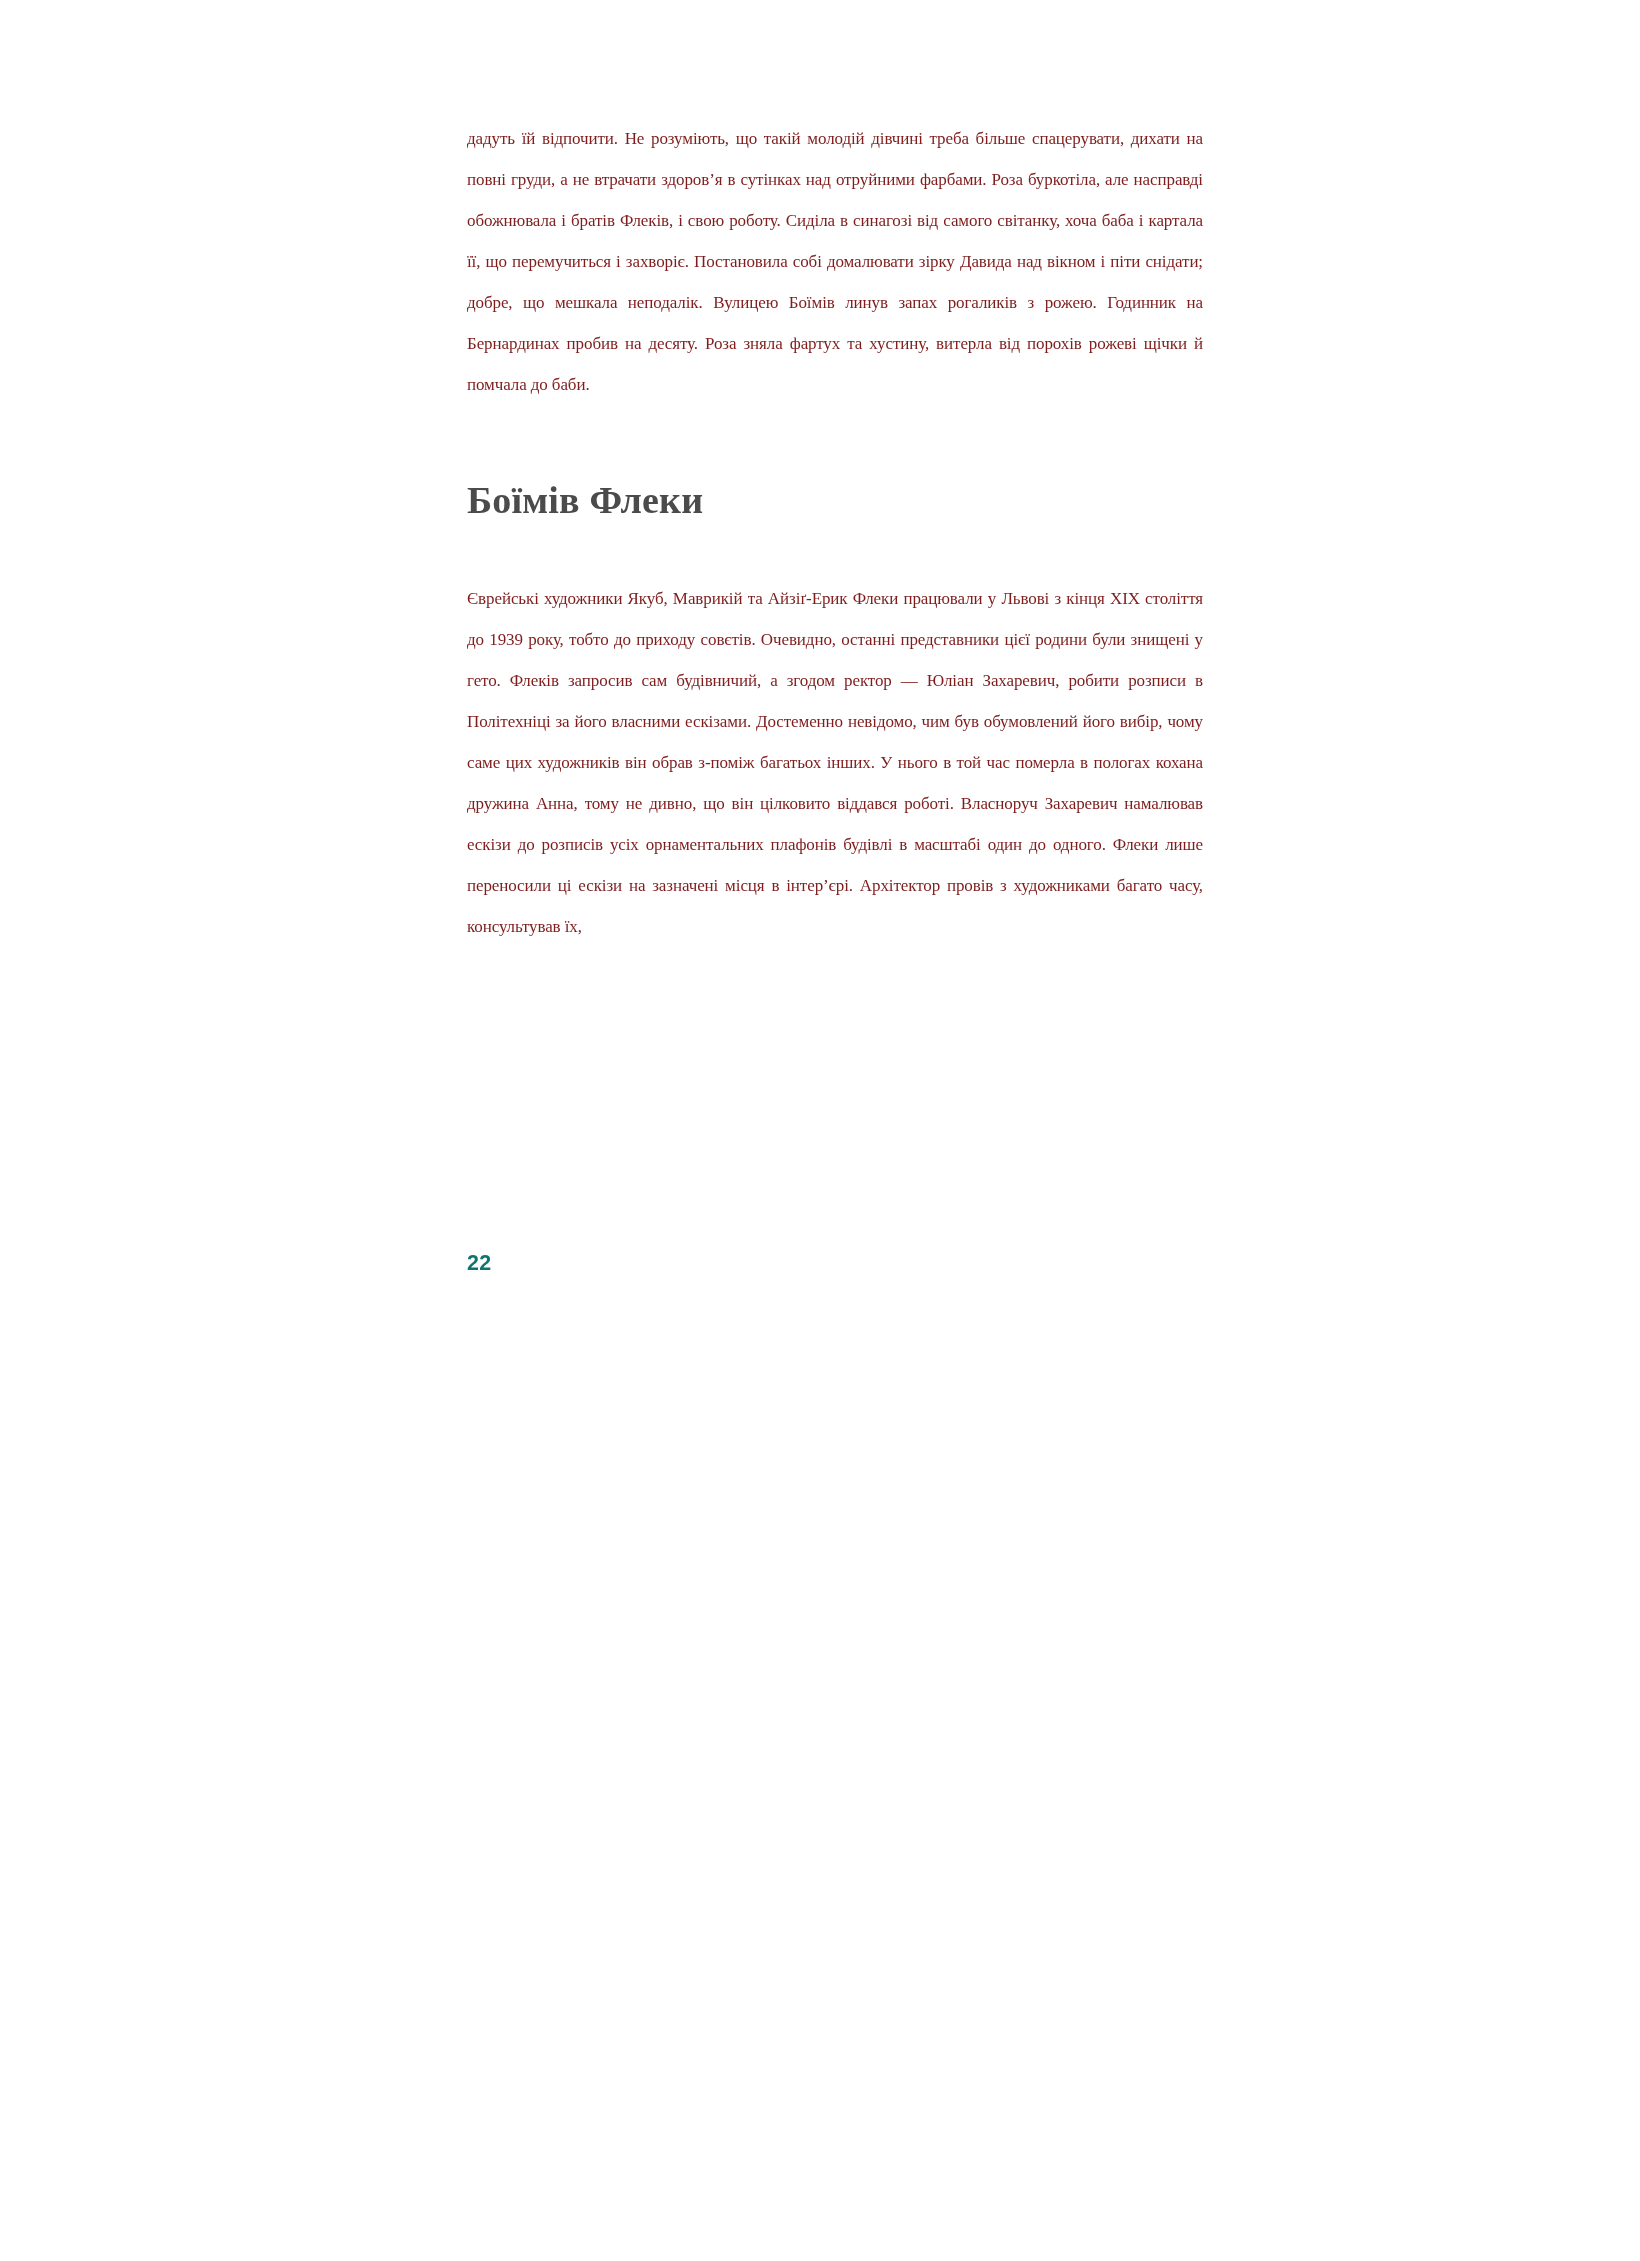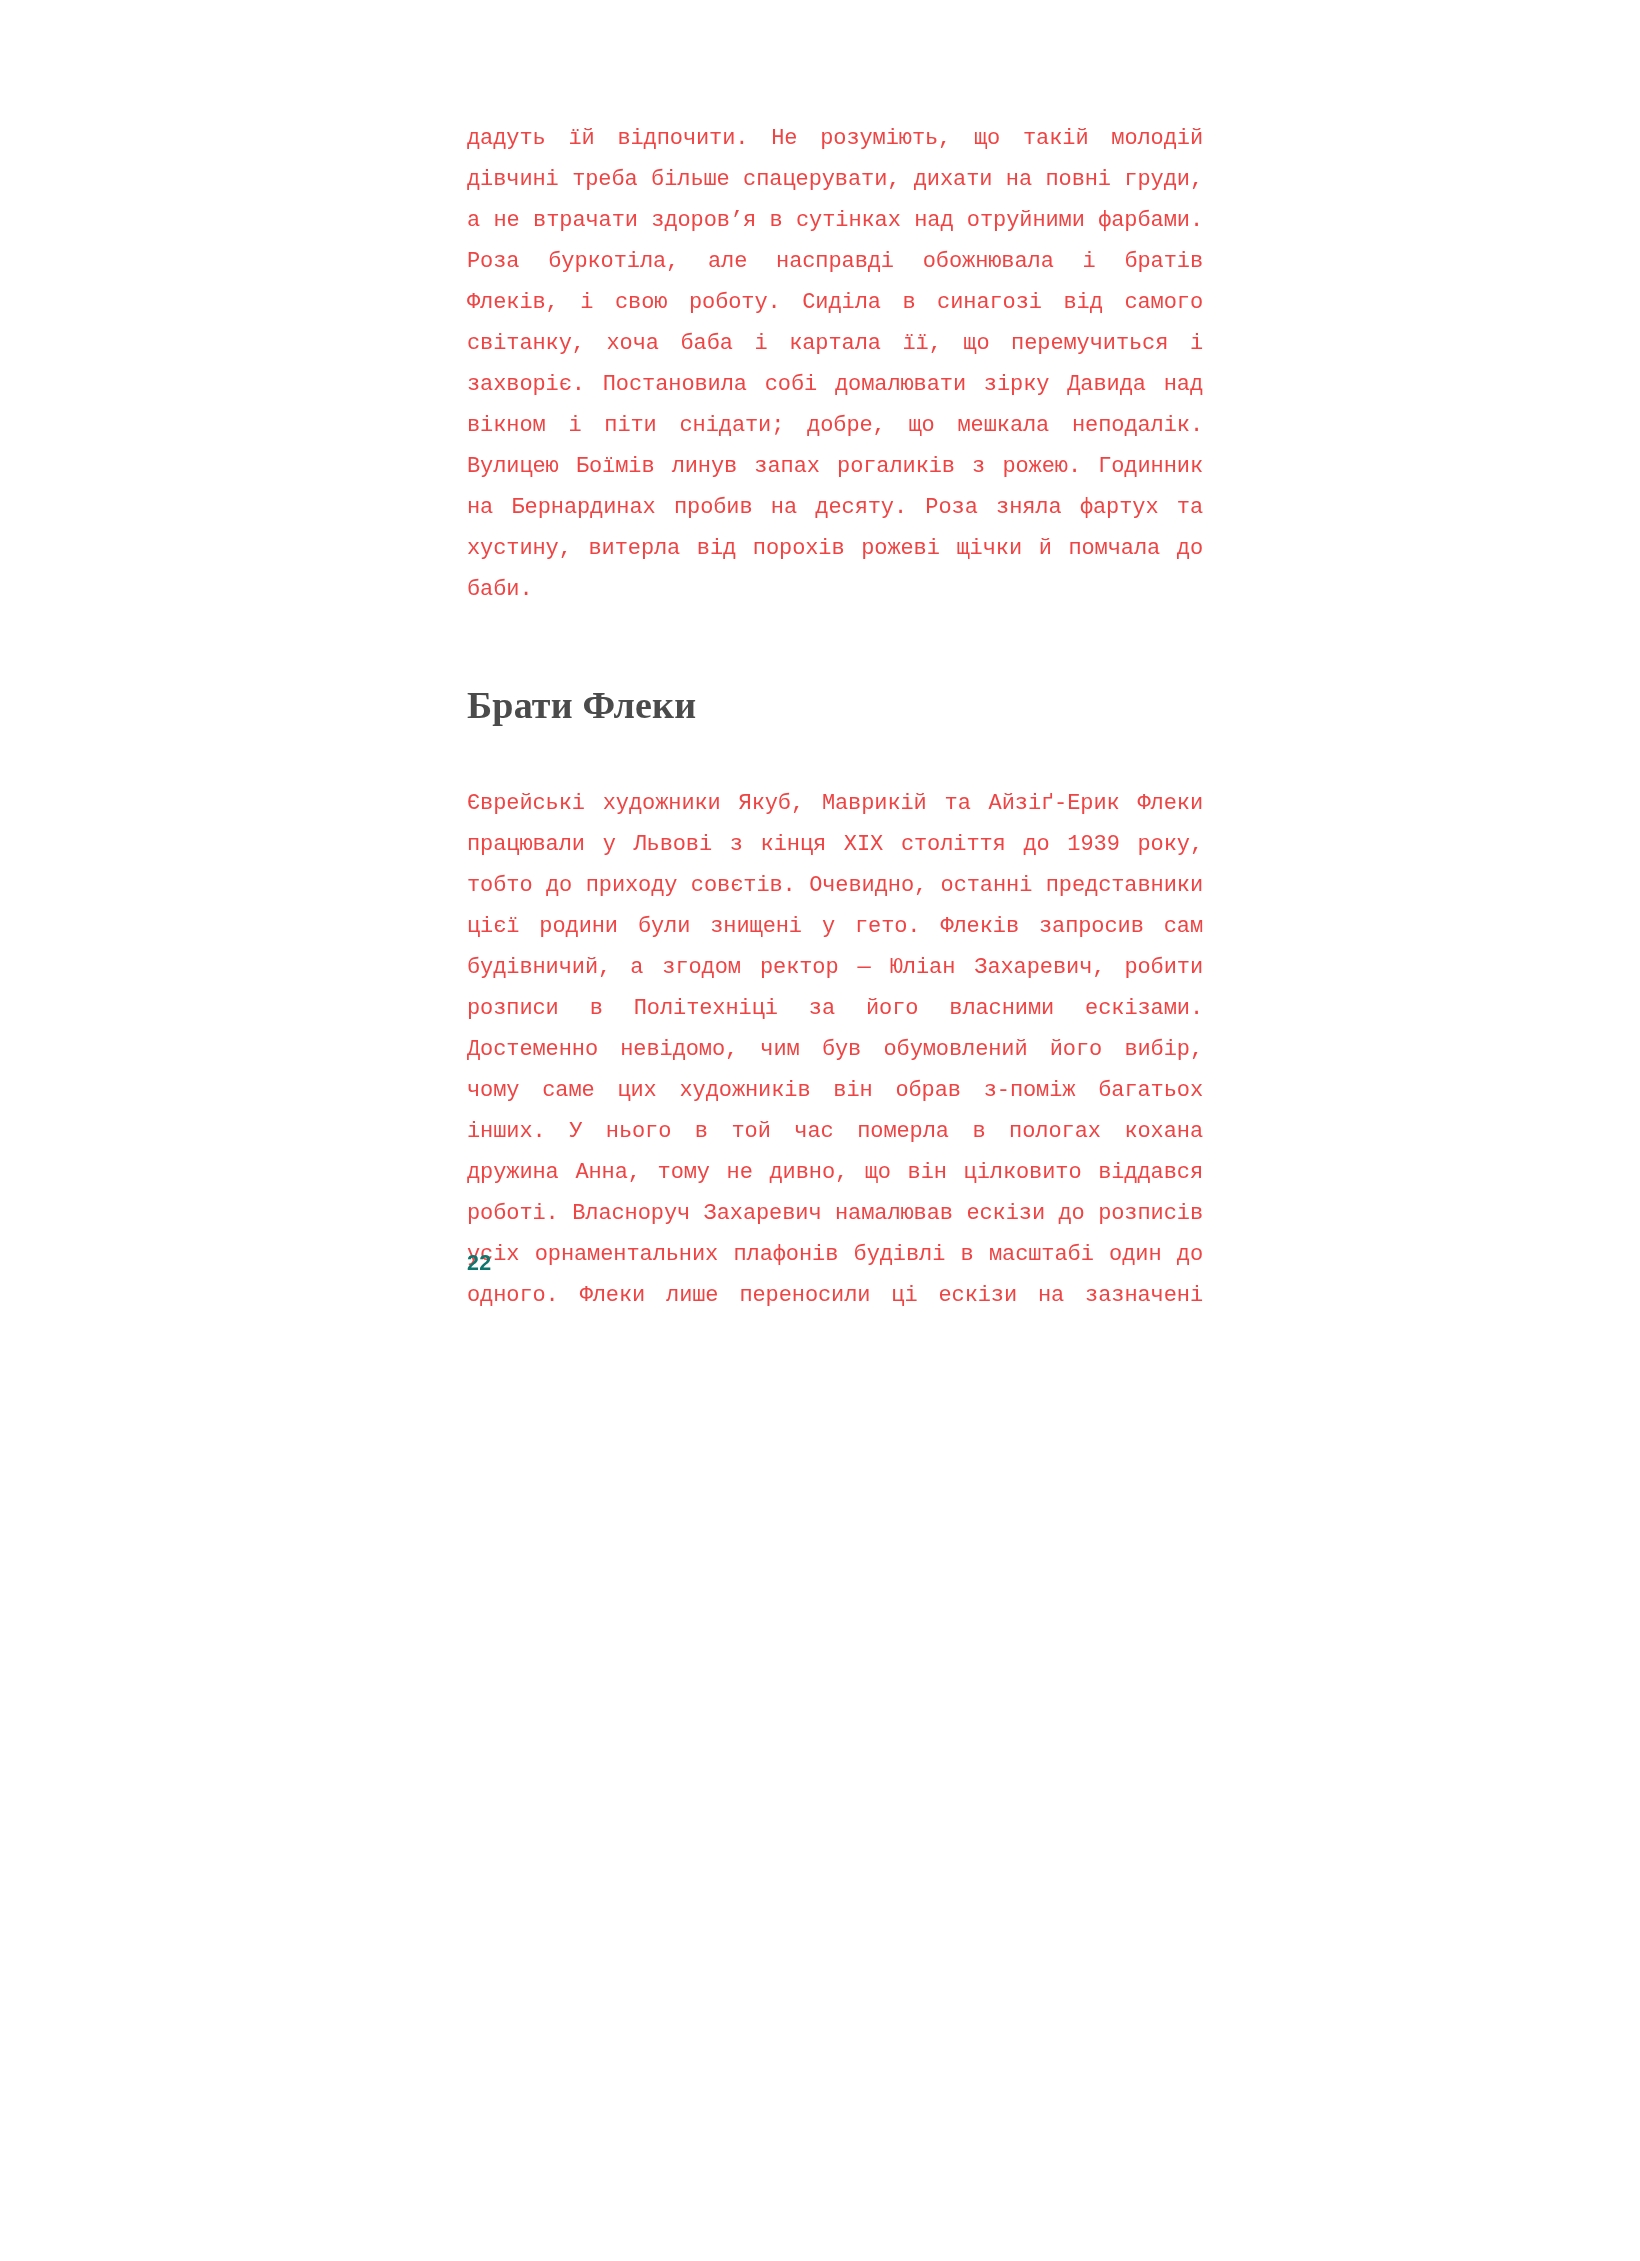--- a/index.html
+++ b/index.html
@@ -19,24 +19,24 @@
     box-sizing: border-box;
     overflow: hidden;
   }
   .content {
     position: absolute;
     left: 128px;
     top: 118px;
     width: 736px;
   }
   .body-text {
-    font-family: Liberation Mono, monospace;
-    font-size: 22px;
+    font-family: Liberation Serif, serif;
+    font-size: 17px;
     line-height: 41px;
-    color: #ef4444;
+    color: #7f1d1d;
     text-align: justify;
     text-justify: inter-word;
     letter-spacing: -0.1px;
     margin: 0;
     hyphens: manual;
     white-space: pre-wrap;
   }
   .body-text.first {
     margin-bottom: 0;
   }
@@ -67,21 +67,21 @@
 </head>
 <body>
 
 <div class="page">
 
   <div class="content">
 
     <p class="body-text first">дадуть їй відпочити. Не розуміють, що такій молодій дівчині треба більше спацерувати, дихати на повні груди, а не втрачати здоров’я в сутінках над отруйними фарбами. Роза буркотіла, але насправді обожнювала і братів Флеків, і свою роботу. Сиділа в синагозі від самого світанку, хоча баба і карта­ла її, що перемучиться і захворіє. Постановила собі домалювати зірку Давида над вікном і піти снідати; добре, що мешкала неподалік. Вулицею Боїмів линув запах рогаликів з рожею. Годинник на Бернардинах пробив на десяту. Роза зняла фартух та хустину, витерла від порохів рожеві щічки й помчала до баби.</p>
 
     <div class="heading-block">
-      <h2 class="chapter-heading">Брати Флеки</h2>
+      <h2 class="chapter-heading">Боїмів Флеки</h2>
     </div>
 
     <p class="body-text">Єврейські художники Якуб, Маврикій та Айзіґ-Ерик Флеки працювали у Львові з кінця XIX століття до 1939 року, тобто до приходу совєтів. Очевидно, останні представники цієї родини були знищені у гето. Флеків запросив сам будівничий, а згодом ректор — Юліан Захаревич, робити розписи в Політехніці за його власними ескізами. Достеменно невідомо, чим був обумовлений його вибір, чому саме цих художників він обрав з-поміж багатьох інших. У нього в той час померла в пологах кохана дружина Анна, тому не дивно, що він цілковито віддався роботі. Власноруч Захаревич намалював ескізи до розписів усіх орнаментальних плафонів будівлі в масштабі один до одного. Флеки лише переносили ці ескізи на зазначені місця в інтер’єрі. Архітектор провів з художниками багато часу, консультував їх,</p>
 
   </div>
 
   <div class="folio">22</div>
 
 </div>
 

